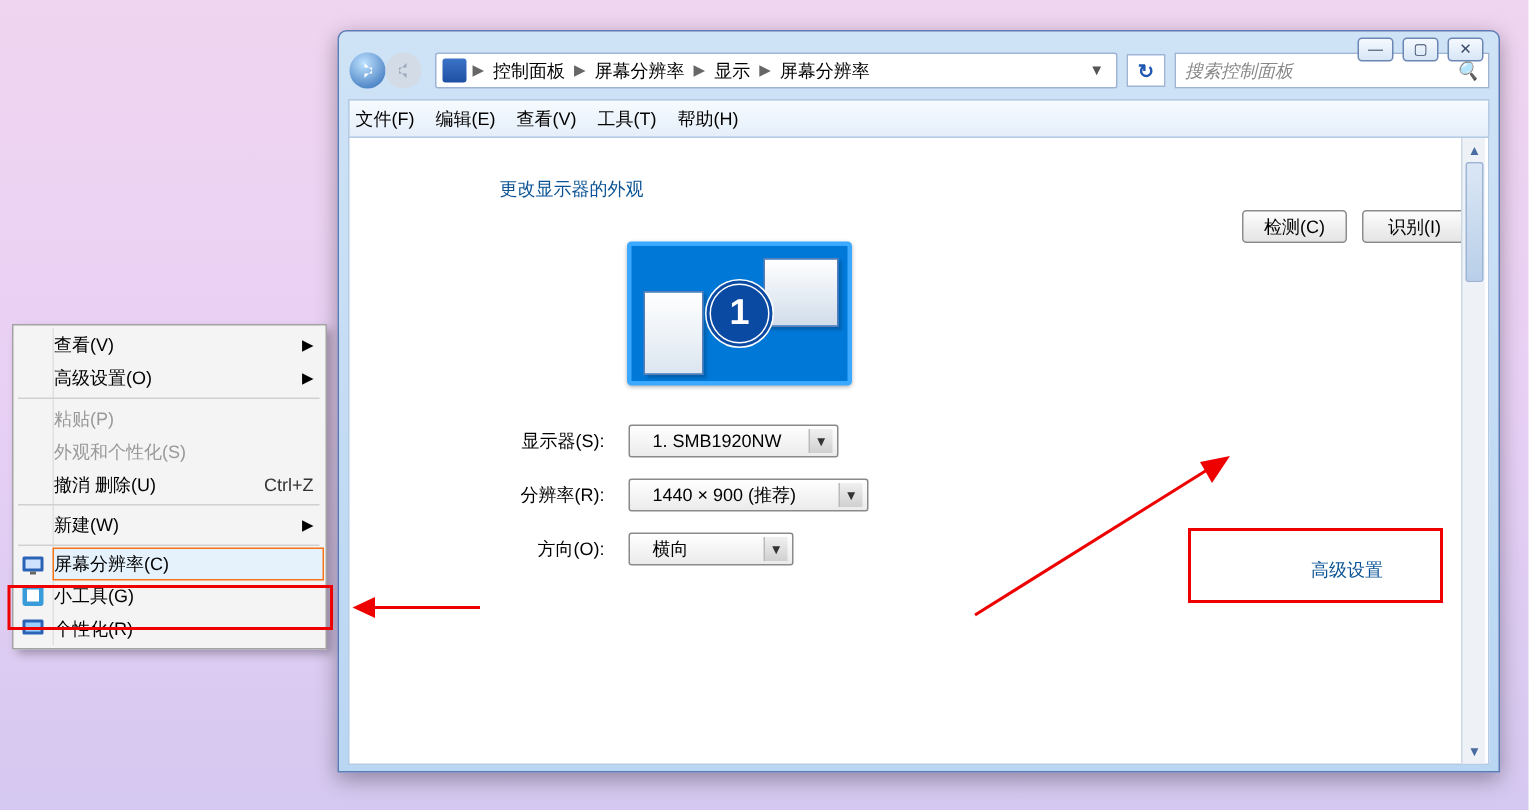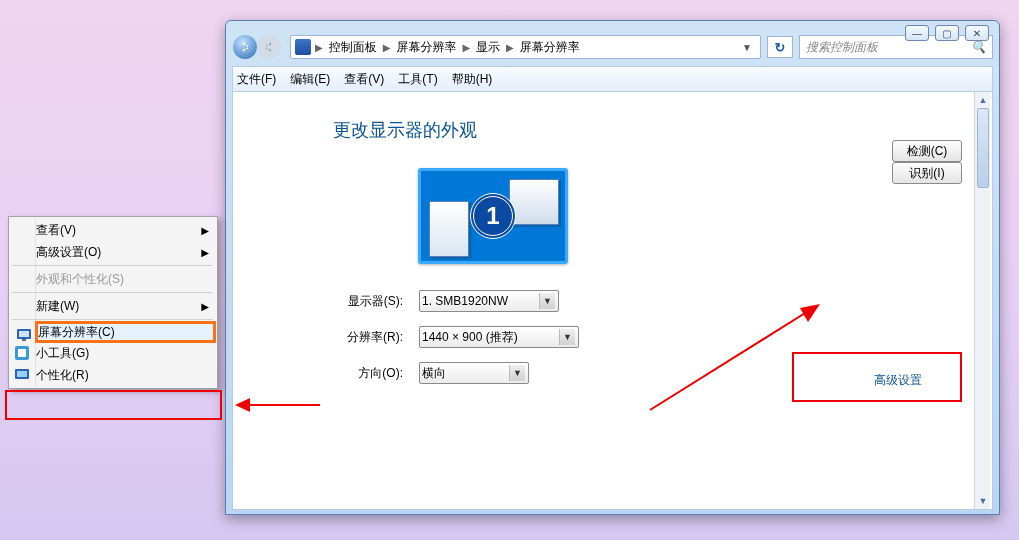--- a/index.html
+++ b/index.html
@@ -76,21 +76,21 @@
   .bc-end { margin-left:auto; display:flex; align-items:center; gap:4px;}
   .bc-drop { color:#555; padding:0 4px; font-size:10px;}
   .refresh-btn {
     width: 26px; height: 22px;
     border: 1px solid #9db4d5;
     background: #fff;
     display:flex;align-items:center;justify-content:center;
     color:#1f58b3; font-size:13px; font-weight:bold;
   }
   .search {
-    width: 194px; height: 24px;
+    width: 210px; height: 24px;
     background: #fff;
     border: 1px solid #9db4d5;
     display:flex;align-items:center; padding-left:6px;
   }
   .search span { color:#888; font-style: italic; }
   .search .mag { margin-left:auto; margin-right:6px; color:#2a5aa8;}
 
   .menu-bar {
     margin-top: 4px;
     height: 22px;
@@ -104,21 +104,21 @@
 
   .content {
     background:#fff;
     border:1px solid #b6cbe4;
     border-top: none;
     height: 418px;
     padding: 18px 18px 0 100px;
     position: relative;
   }
   .content h2 {
-    font-size: 18px; font-weight: normal;
+    font-size: 12px; font-weight: normal;
     color: #0b5394; margin: 8px 0 14px 0;
   }
   .monitor-zone {
     width: 320px; height: 120px;
     display:flex;align-items:center;justify-content:center;
   }
   .monitor-card {
     width: 150px; height: 96px;
     background:#0078d7;
     border: 3px solid #3ba9ff;
@@ -145,22 +145,22 @@
     transform: translate(-50%,-50%);
     width:46px;height:46px;border-radius:50%;
     background:#0b4aa2;
     border:4px double #fff;
     display:flex;align-items:center;justify-content:center;
     color:#fff;font-size:24px;font-weight:bold;
   }
 
   .side-btns {
     position:absolute;
-    right: 30px; top: 48px;
-    display:flex; flex-direction:column; gap:0;
+    right: 14px; top: 48px;
+    display:flex; gap:10px;
   }
   .win-btn {
     min-width: 70px; height: 22px;
     border: 1px solid #8a8a8a;
     border-radius: 3px;
     background: linear-gradient(#fdfdfd,#e4e4e4);
     display:flex;align-items:center;justify-content:center;
     padding: 0 10px;
     font-size: 12px;
   }
@@ -170,21 +170,21 @@
     gap: 16px;
     margin-top: 14px;
     text-align: right;
   }
   .form-row label { width: 70px; }
   .combo {
     min-width: 140px;
     height: 22px;
     border:1px solid #8a8a8a; border-radius:2px;
     background: linear-gradient(#fff,#ebebeb);
-    display:flex;align-items:center; padding:0 2px;
+    display:flex;align-items:center; padding:0 15px;
     position: relative;
   }
   .combo .arrow {
     position:absolute; right:3px; top:2px;
     width:16px; height:16px;
     background:linear-gradient(#f0f0f0,#d0d0d0);
     border-left:1px solid #bbb;
     display:flex;align-items:center;justify-content:center;
     font-size:9px; color:#333;
   }
@@ -252,21 +252,21 @@
   .ctx .row .arrow-r {
     margin-left:auto; font-size:10px;
   }
   .ctx .row .shortcut { margin-left:auto; color:#333;}
   .ctx hr {
     border:none; border-top:1px solid #d0d0d0;
     margin: 2px 2px 2px -24px;
   }
   .ctx .row.hl {
     background:#e5f1fb;
-    border:3px solid #f97316;
+    border:1px solid #f97316;
     margin:-1px;
   }
   .ctx-red {
     position:absolute;
     left: 5px; top: 390px;
     width: 217px; height: 30px;
     border:2px solid #e00;
   }
 
   
@@ -385,21 +385,28 @@
     <div class="row">
       <span>查看(V)</span>
       <span class="arrow-r">▶</span>
     </div>
     <div class="row">
       <span>高级设置(O)</span>
       <span class="arrow-r">▶</span>
     </div>
     <hr>
     <div class="row disabled">
+      <span>粘贴(P)</span>
+    </div>
+    <div class="row disabled">
       <span>外观和个性化(S)</span>
+    </div>
+    <div class="row">
+      <span>撤消 删除(U)</span>
+      <span class="shortcut">Ctrl+Z</span>
     </div>
     <hr>
     <div class="row">
       <span>新建(W)</span>
       <span class="arrow-r">▶</span>
     </div>
     <hr>
     <div class="row hl">
       <span class="icon-slot">
         <svg width="16" height="16">

